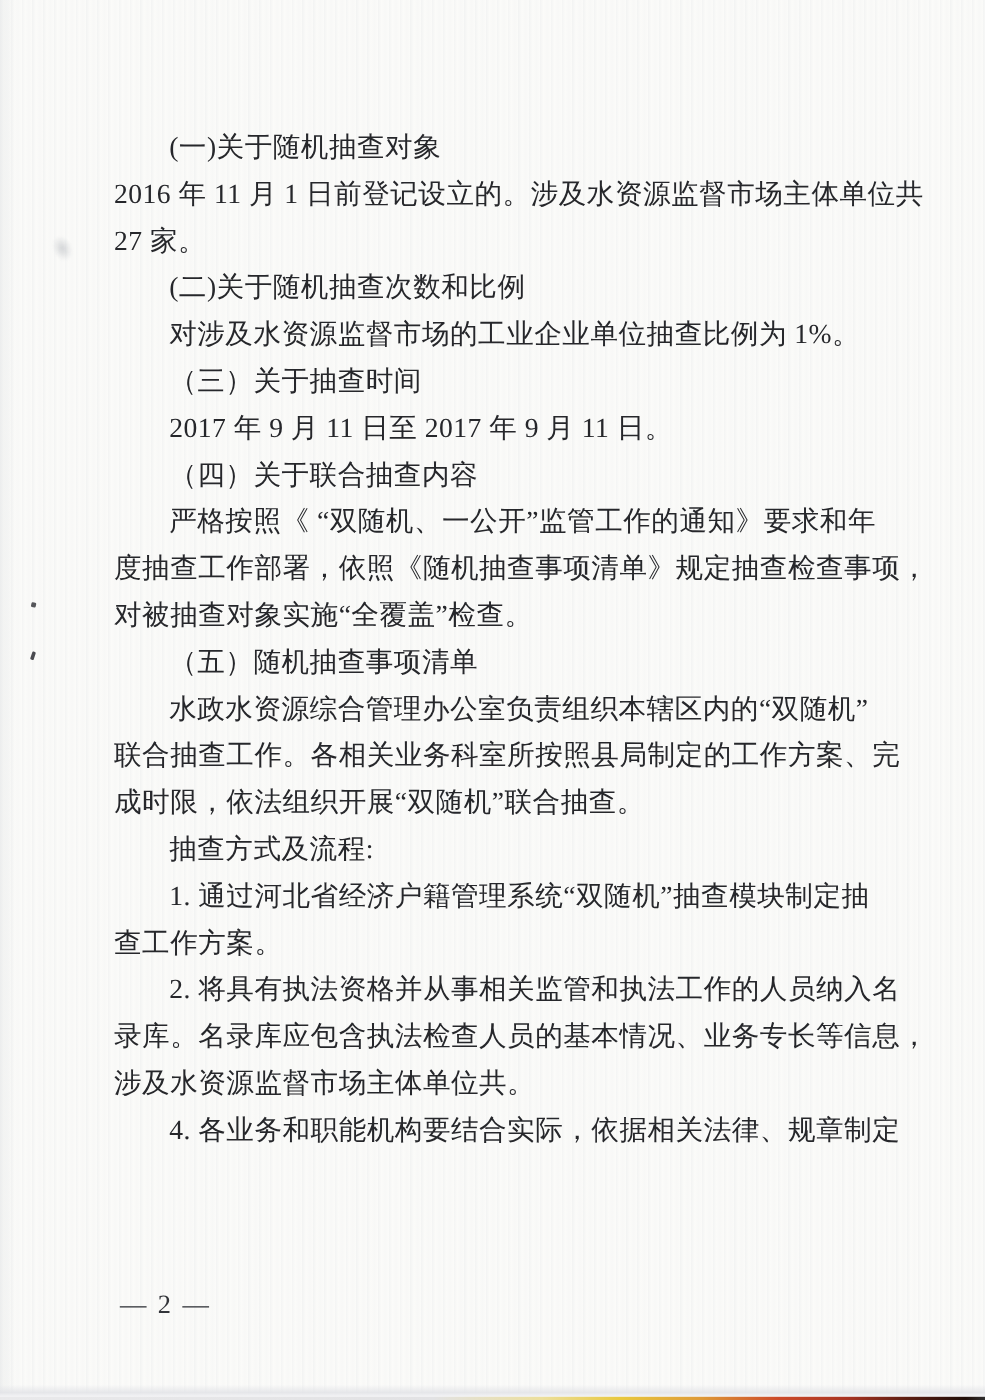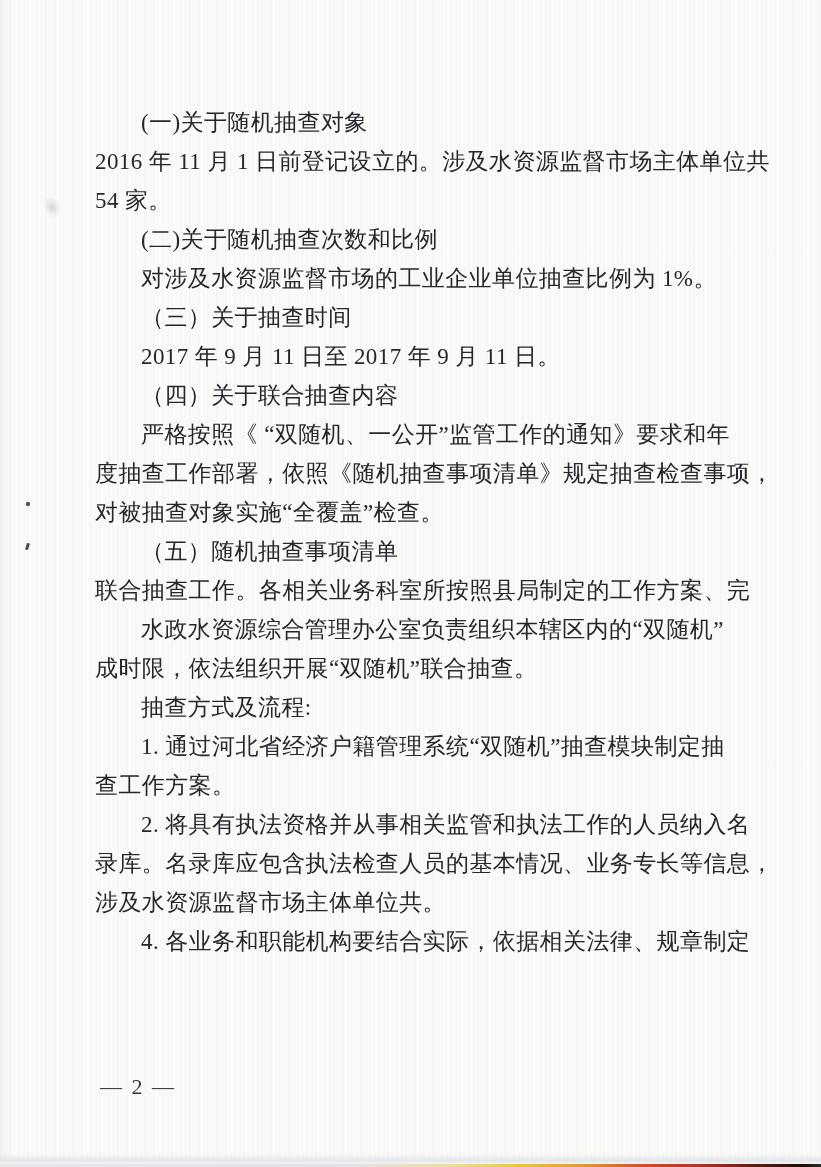--- a/index.html
+++ b/index.html
@@ -86,32 +86,32 @@
 <div class="page">
   <div class="scan-texture"></div>
 
   <div class="smudge"></div>
   <div class="speck-a"></div>
   <div class="speck-b"></div>
 
   <div class="content">
     <div class="line indent">(一)关于随机抽查对象</div>
     <div class="line">2016 年 11 月 1 日前登记设立的。涉及水资源监督市场主体单位共</div>
-    <div class="line">54 家。</div>
+    <div class="line">27 家。</div>
     <div class="line indent">(二)关于随机抽查次数和比例</div>
     <div class="line indent">对涉及水资源监督市场的工业企业单位抽查比例为 1%。</div>
     <div class="line indent">（三）关于抽查时间</div>
     <div class="line indent">2017 年 9 月 11 日至 2017 年 9 月 11 日。</div>
     <div class="line indent">（四）关于联合抽查内容</div>
     <div class="line indent">严格按照《 “双随机、一公开”监管工作的通知》要求和年</div>
     <div class="line">度抽查工作部署，依照《随机抽查事项清单》规定抽查检查事项，</div>
     <div class="line">对被抽查对象实施“全覆盖”检查。</div>
     <div class="line indent">（五）随机抽查事项清单</div>
+    <div class="line indent">水政水资源综合管理办公室负责组织本辖区内的“双随机”</div>
     <div class="line">联合抽查工作。各相关业务科室所按照县局制定的工作方案、完</div>
-    <div class="line indent">水政水资源综合管理办公室负责组织本辖区内的“双随机”</div>
     <div class="line">成时限，依法组织开展“双随机”联合抽查。</div>
     <div class="line indent">抽查方式及流程:</div>
     <div class="line indent">1. 通过河北省经济户籍管理系统“双随机”抽查模块制定抽</div>
     <div class="line">查工作方案。</div>
     <div class="line indent">2. 将具有执法资格并从事相关监管和执法工作的人员纳入名</div>
     <div class="line">录库。名录库应包含执法检查人员的基本情况、业务专长等信息，</div>
     <div class="line">涉及水资源监督市场主体单位共。</div>
     <div class="line indent">4. 各业务和职能机构要结合实际，依据相关法律、规章制定</div>
   </div>
 

